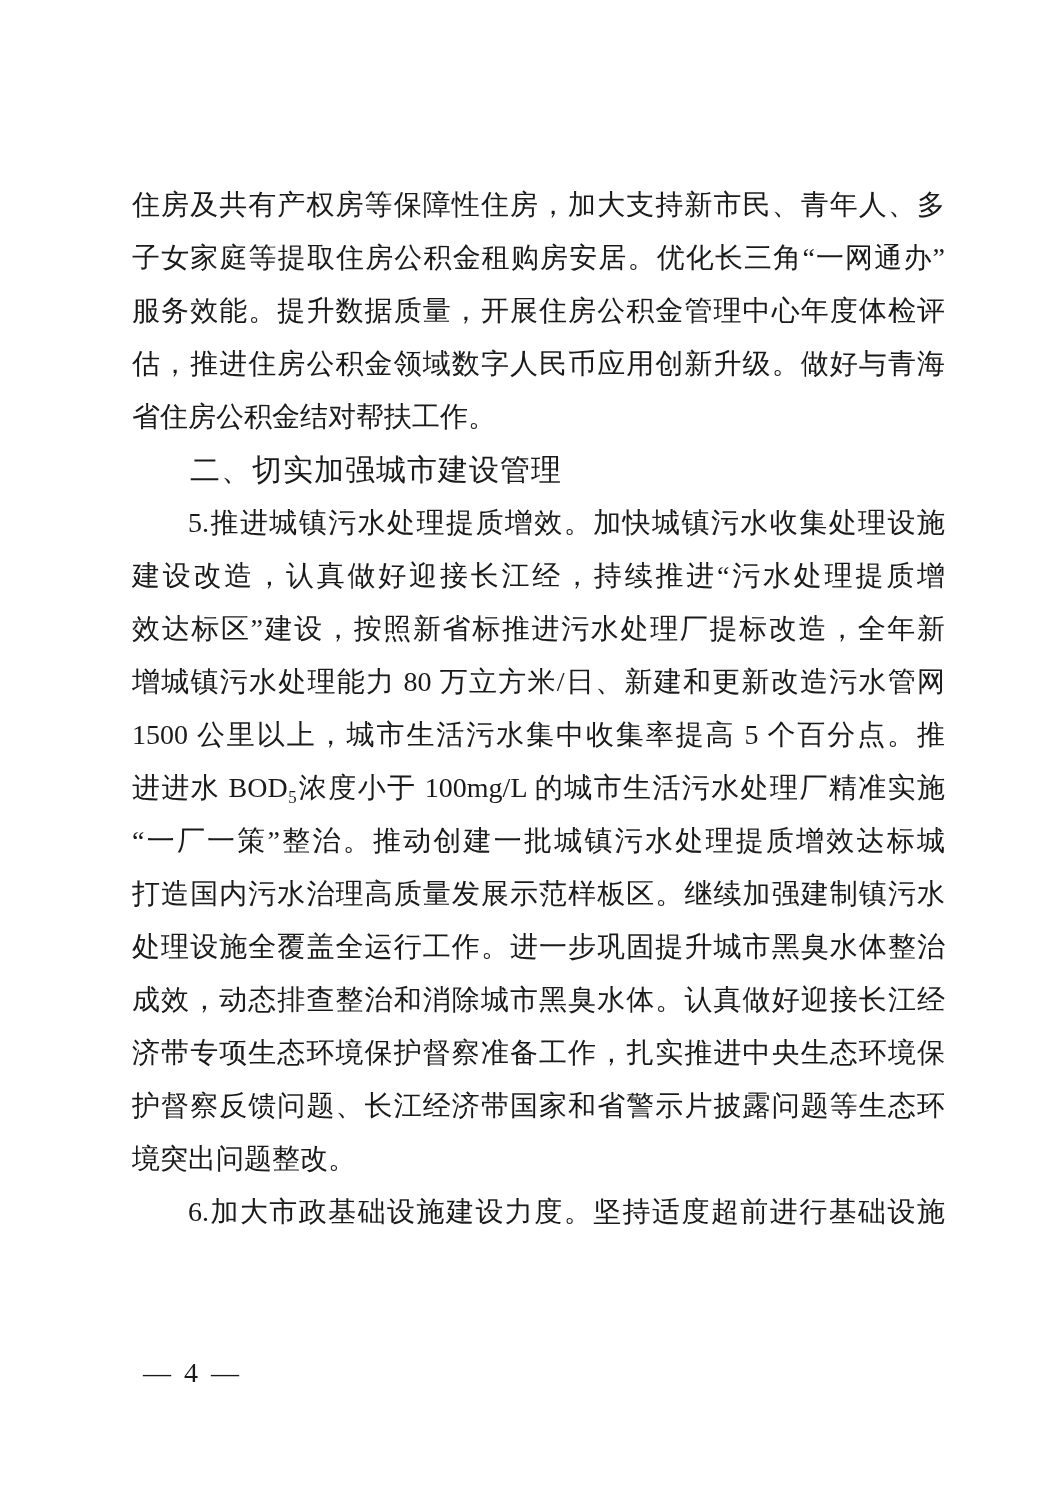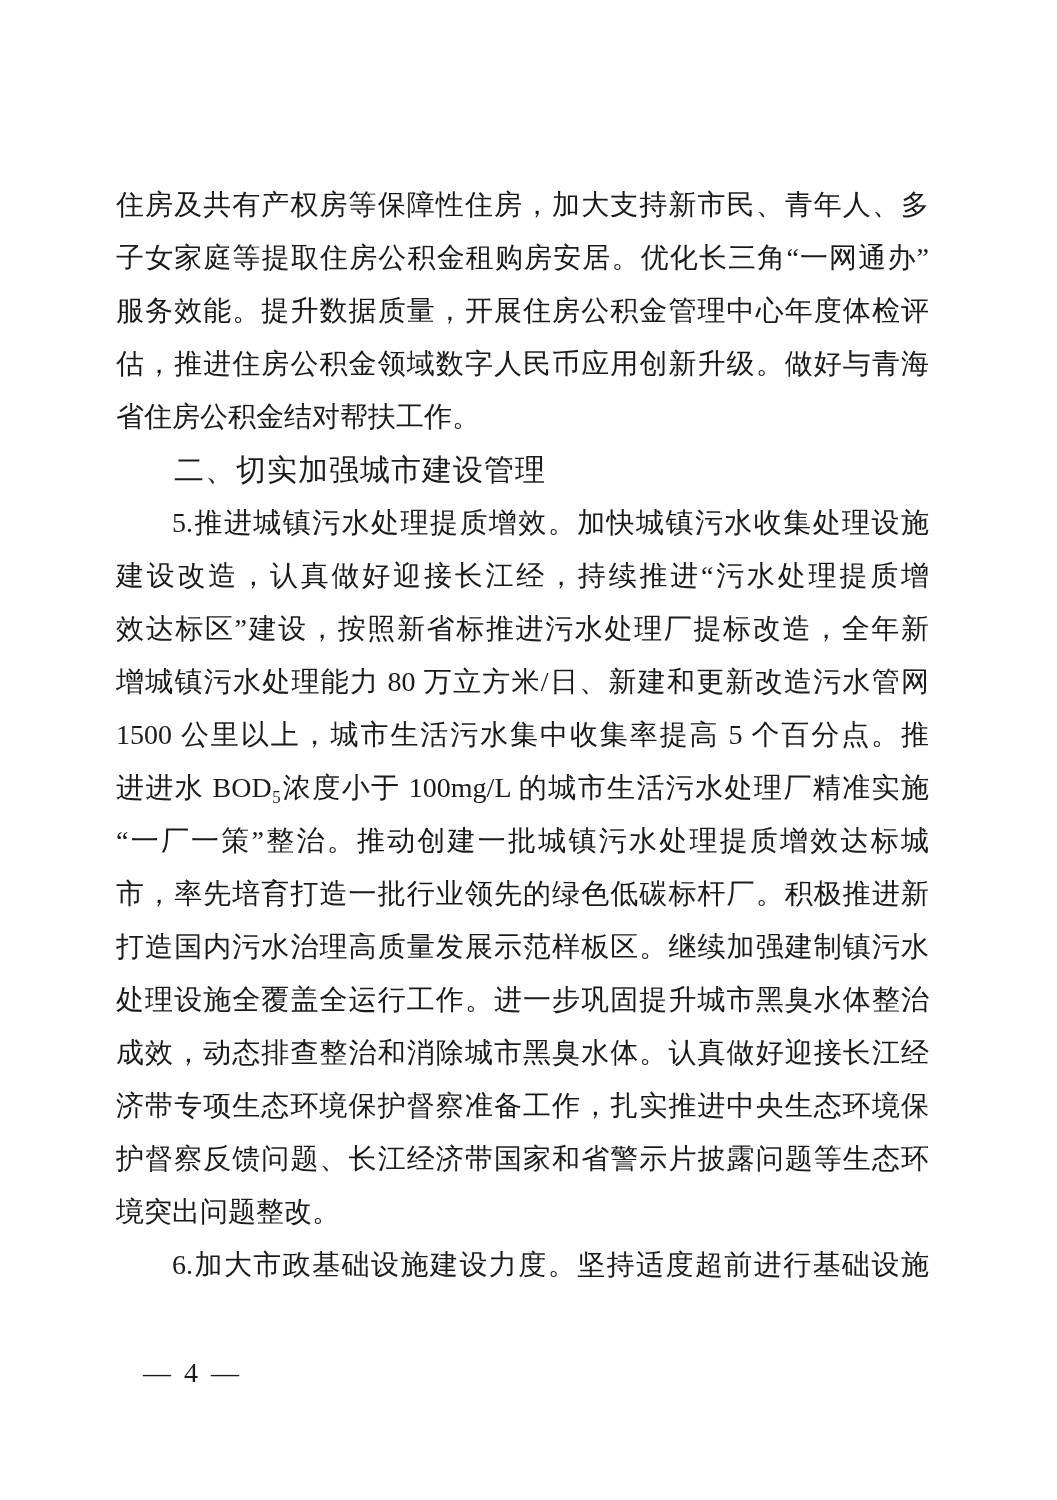--- a/index.html
+++ b/index.html
@@ -12,21 +12,21 @@
     width: 1057px;
     height: 1500px;
     background: #ffffff;
     font-family: "Liberation Serif", "DejaVu Serif", serif;
     color: #1a1a1a;
     overflow: hidden;
     margin: 0 auto;
   }
   .doc {
     position: absolute;
-    left: 116px;
+    left: 132px;
     top: 178px;
     width: 813px;
   }
   .line {
     font-size: 28px;
     line-height: 53px;
     height: 53px;
     overflow: hidden;
   }
   .line.justify {
@@ -65,21 +65,20 @@
       <div class="line justify">估，推进住房公积金领域数字人民币应用创新升级。做好与青海</div>
       <div class="line">省住房公积金结对帮扶工作。</div>
       <div class="line heading indent">二、切实加强城市建设管理</div>
       <div class="line indent justify">5.推进城镇污水处理提质增效。加快城镇污水收集处理设施</div>
       <div class="line justify">建设改造，认真做好迎接长江经，持续推进“污水处理提质增</div>
       <div class="line justify">效达标区”建设，按照新省标推进污水处理厂提标改造，全年新</div>
       <div class="line justify">增城镇污水处理能力 80 万立方米/日、新建和更新改造污水管网</div>
       <div class="line justify">1500 公里以上，城市生活污水集中收集率提高 5 个百分点。推</div>
       <div class="line justify">进进水 BOD₅浓度小于 100mg/L 的城市生活污水处理厂精准实施</div>
       <div class="line justify">“一厂一策”整治。推动创建一批城镇污水处理提质增效达标城</div>
-      <div class="line justify">市，率先培育打造一批行业领先的绿色低碳标杆厂。积极推进新</div>
       <div class="line justify">打造国内污水治理高质量发展示范样板区。继续加强建制镇污水</div>
       <div class="line justify">处理设施全覆盖全运行工作。进一步巩固提升城市黑臭水体整治</div>
       <div class="line justify">成效，动态排查整治和消除城市黑臭水体。认真做好迎接长江经</div>
       <div class="line justify">济带专项生态环境保护督察准备工作，扎实推进中央生态环境保</div>
       <div class="line justify">护督察反馈问题、长江经济带国家和省警示片披露问题等生态环</div>
       <div class="line">境突出问题整改。</div>
       <div class="line indent justify">6.加大市政基础设施建设力度。坚持适度超前进行基础设施</div>
     </main>
   <div class="pagenum">— 4 —</div>
 </div>

